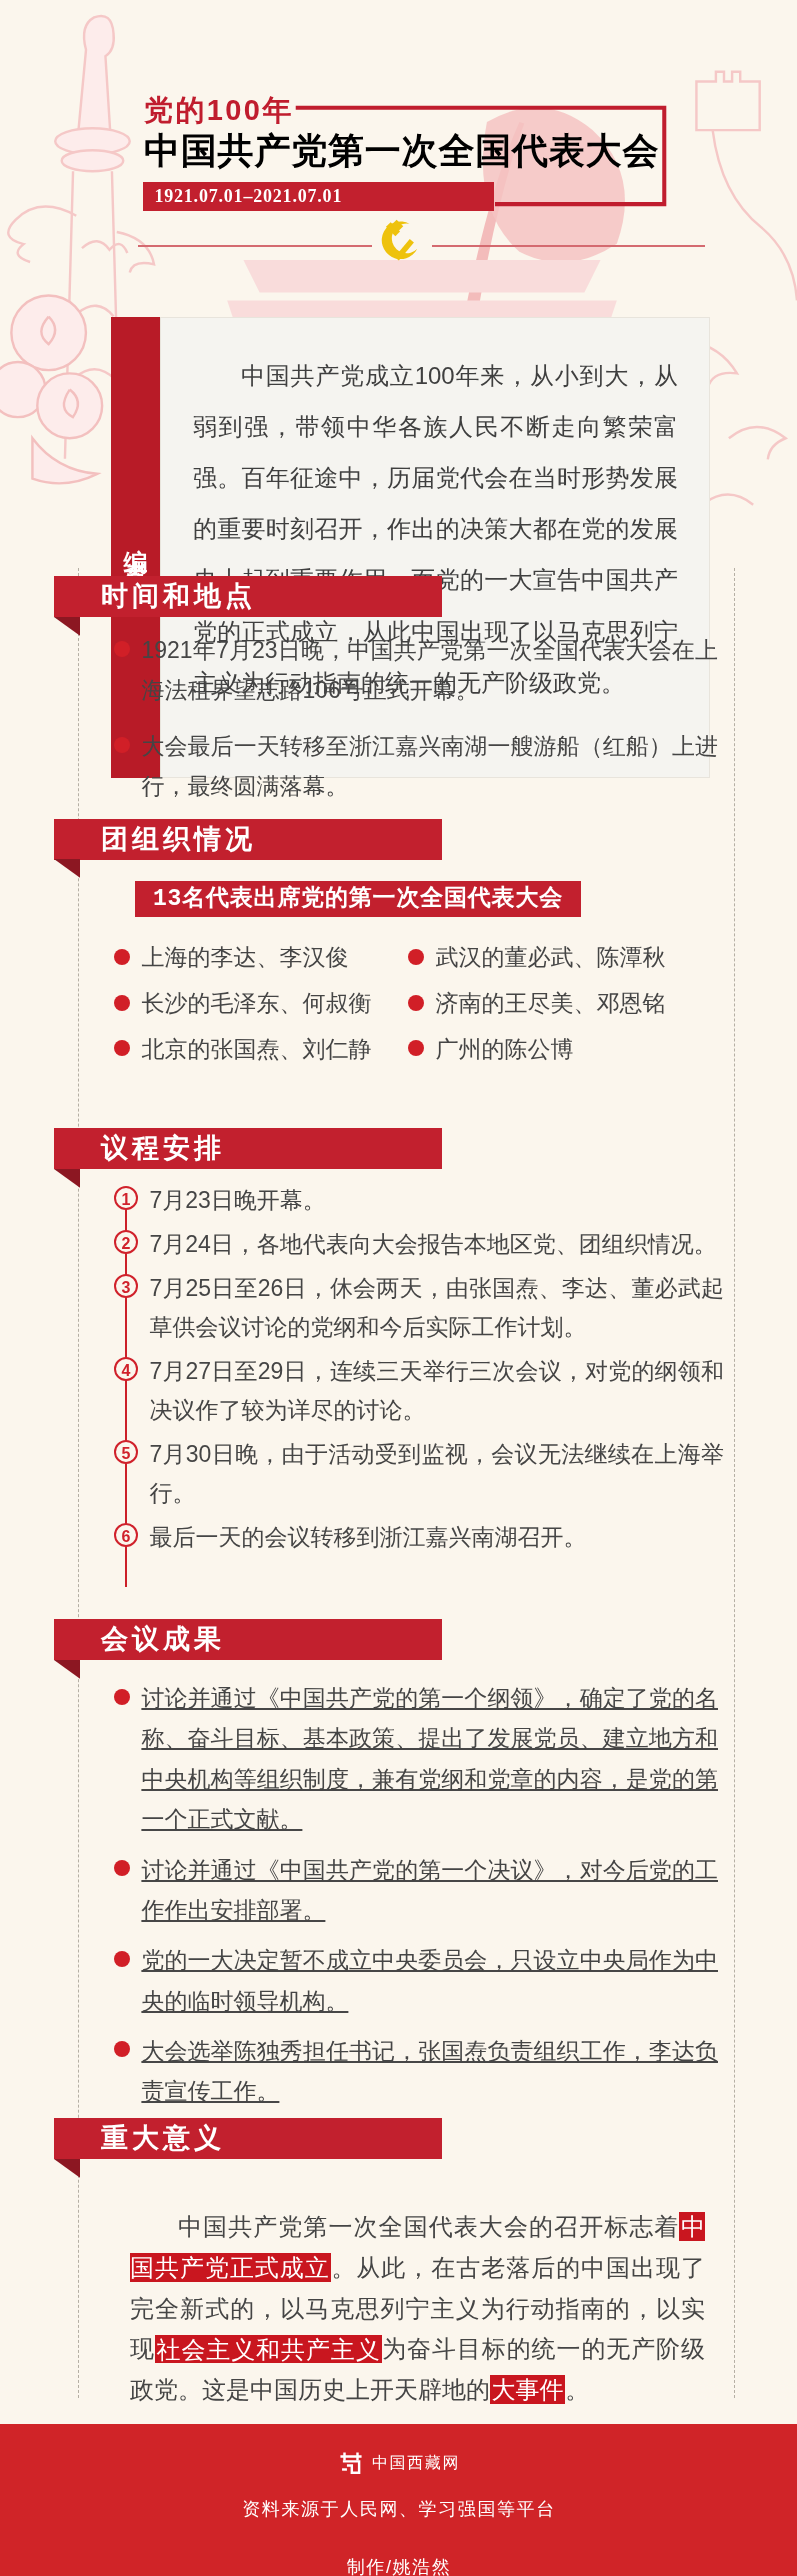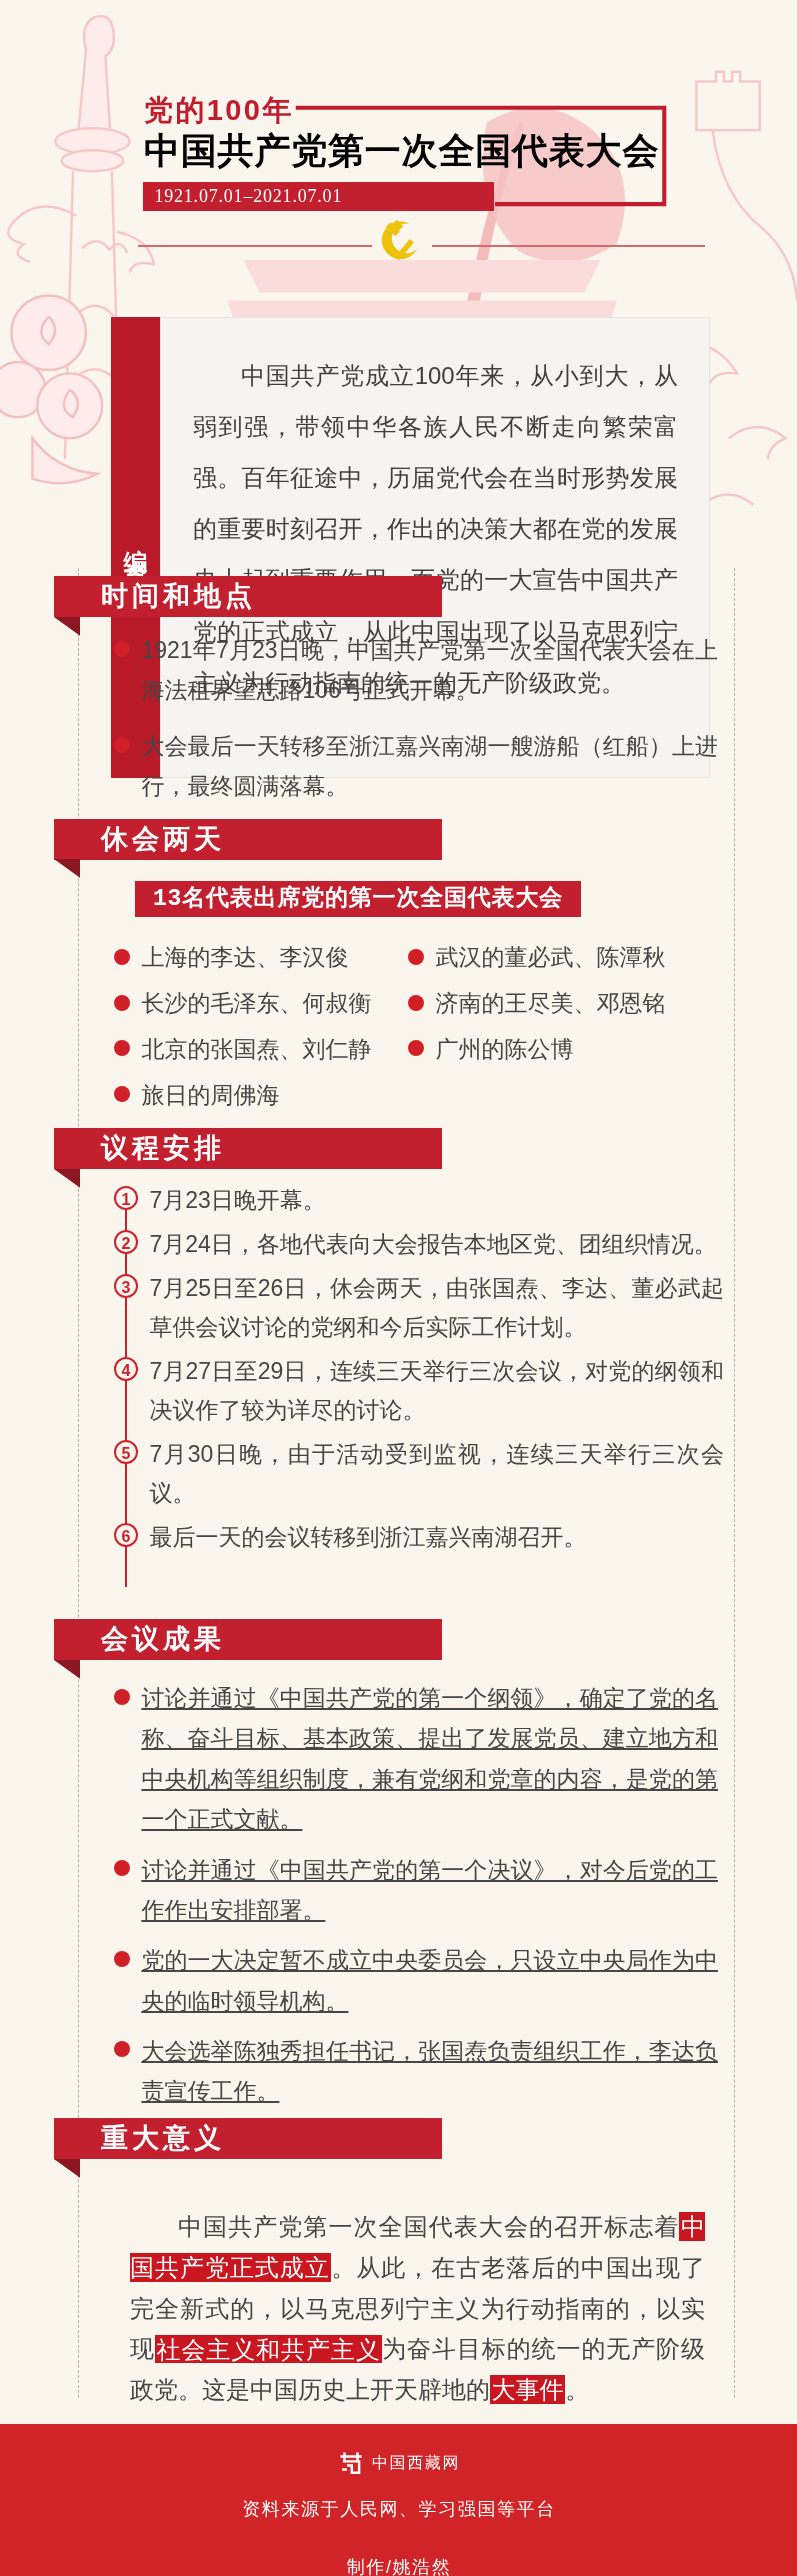--- a/index.html
+++ b/index.html
@@ -15,21 +15,21 @@
   
   .vdash{position:absolute;z-index:1;top:568px;height:1830px;width:0;
          border-left:1.6px dashed #b5afa4;}
   
   .kicker{left:144px;top:91px;font-size:29px;font-weight:bold;color:#c01d2e;
           letter-spacing:2.4px;z-index:3;}
   .main-title{left:144px;top:127px;font-size:36px;font-weight:bold;color:#000000;
           letter-spacing:0.8px;z-index:3;white-space:nowrap;}
   .date-band{left:143px;top:182px;width:351px;height:29px;background:#c2202e;
           color:#fff;z-index:4;font-family:"Liberation Serif","DejaVu Serif",serif;
-          font-weight:normal;font-size:18px;line-height:29px;padding-left:11.4px;
+          font-weight:bold;font-size:18px;line-height:29px;padding-left:11.4px;
           letter-spacing:0.8px;box-sizing:border-box;}
   .hframe{left:0;top:0;z-index:2;}
   .thin-line{position:absolute;height:1.6px;background:#d46a70;z-index:3;}
   .emblem{left:375px;top:219px;z-index:4;}
   
   .ed-tab{left:111px;top:317px;width:49px;height:461px;background:#b81b27;z-index:3;
           display:flex;align-items:center;justify-content:center;}
   .ed-tab span{writing-mode:vertical-rl;color:#fff;font-size:24px;font-weight:bold;
           letter-spacing:11.4px;}
   .ed-box{left:160px;top:317px;width:550px;height:461px;background:#f5f4f0;
@@ -166,21 +166,21 @@
   <div class="bitem">
     <span class="bdot"></span>
     <span class="btext">1921年7月23日晚，中国共产党第一次全国代表大会在上海法租界望志路106号正式开幕。</span>
   </div>
   <div class="bitem" style="margin-top:15px;">
     <span class="bdot"></span>
     <span class="btext">大会最后一天转移至浙江嘉兴南湖一艘游船（红船）上进行，最终圆满落幕。</span>
   </div>
 </div>
 
-<div class="ribbon" style="top:819px;">休会两天</div>
+<div class="ribbon" style="top:819px;">团组织情况</div>
 <div class="fold" style="top:859px;"></div>
 
 <div class="pbanner">13名代表出席党的第一次全国代表大会</div>
 
 <div class="pgrid">
   <div class="pitem">
       <span class="bdot"></span>
       <span class="btext">上海的李达、李汉俊</span>
     </div>
   <div class="pitem">
@@ -195,24 +195,20 @@
       <span class="bdot"></span>
       <span class="btext">济南的王尽美、邓恩铭</span>
     </div>
   <div class="pitem">
       <span class="bdot"></span>
       <span class="btext">北京的张国焘、刘仁静</span>
     </div>
   <div class="pitem">
       <span class="bdot"></span>
       <span class="btext">广州的陈公博</span>
-    </div>
-  <div class="pitem">
-      <span class="bdot"></span>
-      <span class="btext">旅日的周佛海</span>
     </div>
 </div>
 
 <div class="ribbon" style="top:1128px;">议程安排</div>
 <div class="fold" style="top:1169px;"></div>
 
 <div class="aline"></div>
 <div class="agenda">
   <div class="aitem">
     <span class="anum">1</span>
@@ -225,21 +221,21 @@
   <div class="aitem">
     <span class="anum">3</span>
     <span class="atext">7月25日至26日，休会两天，由张国焘、李达、董必武起草供会议讨论的党纲和今后实际工作计划。</span>
   </div>
   <div class="aitem">
     <span class="anum">4</span>
     <span class="atext">7月27日至29日，连续三天举行三次会议，对党的纲领和决议作了较为详尽的讨论。</span>
   </div>
   <div class="aitem">
     <span class="anum">5</span>
-    <span class="atext">7月30日晚，由于活动受到监视，连续三天举行三次会议。</span>
+    <span class="atext">7月30日晚，由于活动受到监视，会议无法继续在上海举行。</span>
   </div>
   <div class="aitem">
     <span class="anum">6</span>
     <span class="atext">最后一天的会议转移到浙江嘉兴南湖召开。</span>
   </div>
 </div>
 
 <div class="ribbon" style="top:1619px;">会议成果</div>
 <div class="fold" style="top:1660px;"></div>
 

